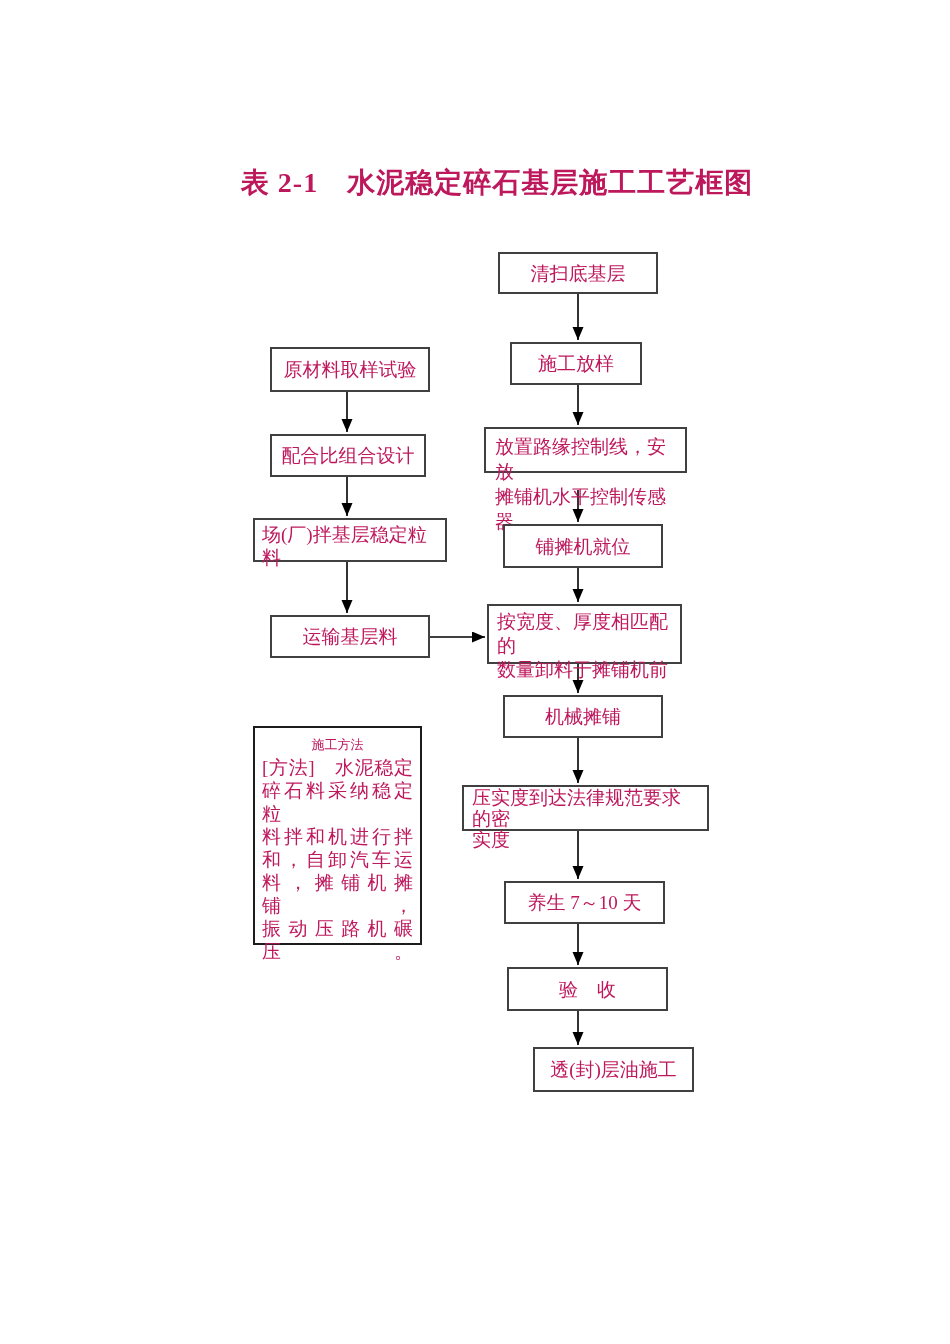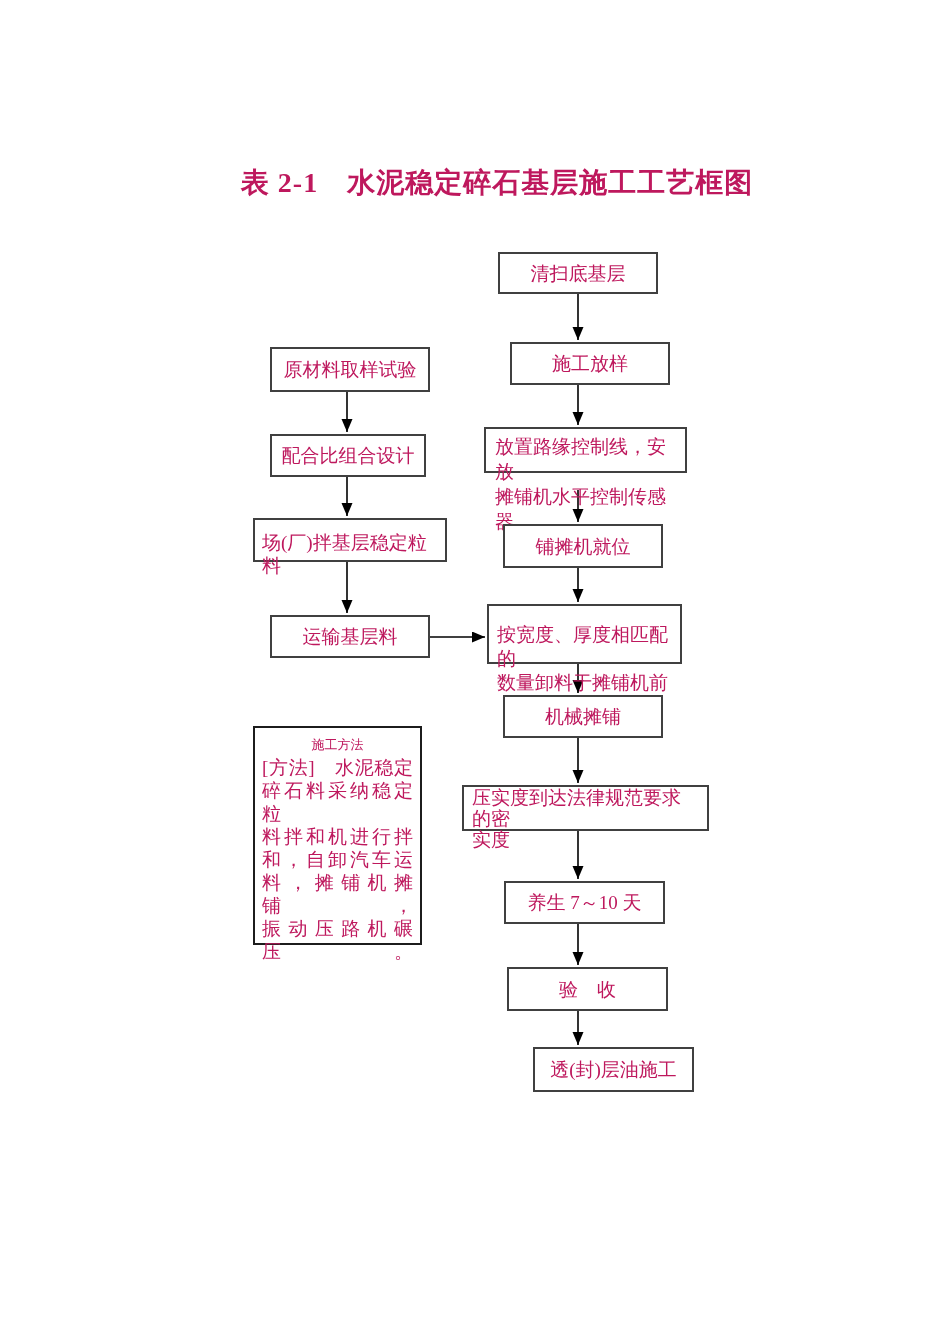--- a/index.html
+++ b/index.html
@@ -90,46 +90,46 @@
       <line x1="578" y1="1011" x2="578" y2="1045" marker-end="url(#ah)"></line>
       <line x1="347" y1="392" x2="347" y2="432" marker-end="url(#ah)"></line>
       <line x1="347" y1="477" x2="347" y2="516" marker-end="url(#ah)"></line>
       <line x1="347" y1="562" x2="347" y2="613" marker-end="url(#ah)"></line>
       <line x1="430" y1="637" x2="485" y2="637" marker-end="url(#ah)"></line>
     </g>
   </svg>
 
   <div class="node center" style="left:498px; top:252px; width:160px; height:42px;">清扫底基层</div>
 
-  <div class="node center" style="left:510px; top:342px; width:160px; height:43px;">施工放样</div>
+  <div class="node center" style="left:510px; top:342px; width:132px; height:43px;">施工放样</div>
 
   <div class="node multi" style="left:484px; top:427px; width:203px; height:46px; padding:5px 9px; line-height:25px;">放置路缘控制线，安放
 摊铺机水平控制传感器</div>
 
   <div class="node center" style="left:503px; top:524px; width:160px; height:44px;">铺摊机就位</div>
 
-  <div class="node multi" style="left:487px; top:604px; width:195px; height:60px; padding:17px 8px; line-height:24px;">按宽度、厚度相匹配的
+  <div class="node multi" style="left:487px; top:604px; width:195px; height:60px; padding:5px 8px; line-height:24px;font-family:Liberation Mono, monospace;">按宽度、厚度相匹配的
 数量卸料于摊铺机前</div>
 
   <div class="node center" style="left:503px; top:695px; width:160px; height:43px;">机械摊铺</div>
 
   <div class="node multi" style="left:462px; top:785px; width:247px; height:46px; padding:0 8px; line-height:21px; overflow:visible;">压实度到达法律规范要求的密
 实度</div>
 
   <div class="node center" style="left:504px; top:881px; width:161px; height:43px;">养生 7～10 天</div>
 
   <div class="node center" style="left:507px; top:967px; width:161px; height:44px;">验　收</div>
 
   <div class="node center" style="left:533px; top:1047px; width:161px; height:45px;">透(封)层油施工</div>
 
   <div class="node center" style="left:270px; top:347px; width:160px; height:45px;">原材料取样试验</div>
 
   <div class="node center" style="left:270px; top:434px; width:156px; height:43px;">配合比组合设计</div>
 
-  <div class="node multi" style="left:253px; top:518px; width:194px; height:44px; padding:11px 7px; line-height:23px; overflow:visible;">场(厂)拌基层稳定粒
+  <div class="node multi" style="left:253px; top:518px; width:194px; height:44px; padding:3px 7px; line-height:23px; overflow:visible;">场(厂)拌基层稳定粒
 料</div>
 
   <div class="node center" style="left:270px; top:615px; width:160px; height:43px;">运输基层料</div>
 
   <div class="method-box" style="left:253px; top:726px; width:169px; height:219px;">
     <div class="method-heading">施工方法</div>
     <div class="method-body">[方法]　水泥稳定
 碎石料采纳稳定粒
 料拌和机进行拌
 和，自卸汽车运

